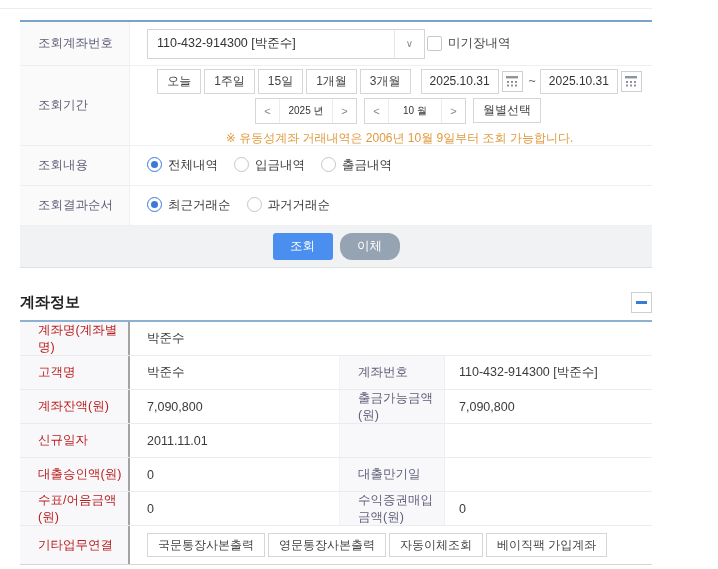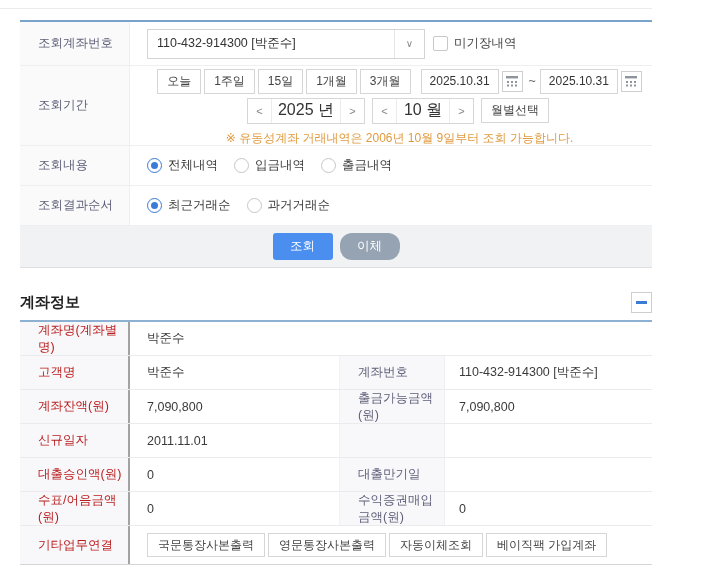--- a/index.html
+++ b/index.html
@@ -20,42 +20,42 @@
   .row-content, .row-order { height:40px; }
   .period-value { flex-direction:column; align-items:center; justify-content:center; padding-top:2px; }
   .period-line { display:flex; align-items:center; margin:2px 0; }
 
   
   .sel-box { width:278px; height:30px; border:1px solid #d4d4d4; background:#fff; display:flex; align-items:center; cursor:pointer; }
   .sel-text { flex:1; padding-left:9px; color:#333; white-space:nowrap; overflow:hidden; }
   .sel-arrow { width:30px; height:100%; border-left:1px solid #e6e6e6; display:flex; align-items:center; justify-content:center; color:#8a8a8a; font-size:10px; }
 
   
-  .chk-wrap { display:flex; align-items:center; margin-left:8px; cursor:pointer; }
+  .chk-wrap { display:flex; align-items:center; margin-left:2px; cursor:pointer; }
   .chk-box { width:15px; height:15px; border:1px solid #c8c8c8; background:#fff; border-radius:2px; }
   .chk-label { margin-left:6px; color:#444; }
 
   
   .s-btn { height:25px; padding:0 9px; border:1px solid #d6d6d6; background:#fff; color:#444; font-size:12px; display:inline-flex; align-items:center; justify-content:center; margin-right:3px; cursor:pointer; font-family:inherit; }
 
   
   .date-input { width:78px; height:25px; border:1px solid #d6d6d6; padding-left:8px; color:#333; font-size:12px; font-family:inherit; margin-left:7px; }
   .cal-btn { width:21px; height:21px; border:1px solid #cfcfcf; background:#fff; display:inline-flex; align-items:center; justify-content:center; margin-left:3px; cursor:pointer; }
   .tilde { margin:0 4px 0 6px; color:#666; }
 
   
   .spinner { display:inline-flex; align-items:stretch; height:26px; border:1px solid #d6d6d6; background:#fff; margin-right:7px; }
   .spin-btn { width:23px; display:flex; align-items:center; justify-content:center; color:#888; font-size:11px; cursor:pointer; }
-  .spin-val { min-width:54px; padding:8px 6px; display:flex; align-items:center; justify-content:center; border-left:1px solid #ececec; border-right:1px solid #ececec; color:#333; font-size:16px; }
+  .spin-val { min-width:54px; padding:8px 6px; display:flex; align-items:center; justify-content:center; border-left:1px solid #ececec; border-right:1px solid #ececec; color:#333; font-size:10px; }
 
   .note { color:#e09a3e; font-size:12px; margin-top:4px; }
 
   
   .radio-group { display:flex; align-items:center; }
-  .radio-item { display:flex; align-items:center; margin-right:16px; cursor:pointer; }
+  .radio-item { display:flex; align-items:flex-start; margin-right:16px; cursor:pointer; }
   .radio { width:15px; height:15px; border-radius:50%; border:1px solid #c6c6c6; background:#fff; position:relative; flex-shrink:0; }
   .radio.sel { border-color:#3a7ad9; }
   .radio.sel::after { content:""; position:absolute; left:3px; top:3px; right:3px; bottom:3px; border-radius:50%; background:#3a7ad9; }
   .radio-label { margin-left:6px; color:#3b3b3b; }
 
   
   .action-bar { height:41px; background:#f1f2f4; display:flex; align-items:center; justify-content:center; gap:7px; }
   .btn-primary { width:60px; height:27px; border:none; border-radius:3px; background:#4a8ef0; color:#fff; font-size:12.5px; cursor:pointer; font-family:inherit; }
   .btn-secondary { width:60px; height:27px; border:none; border-radius:12px; background:#96a3b3; color:#fff; font-size:12.5px; cursor:pointer; font-family:inherit; }
 

